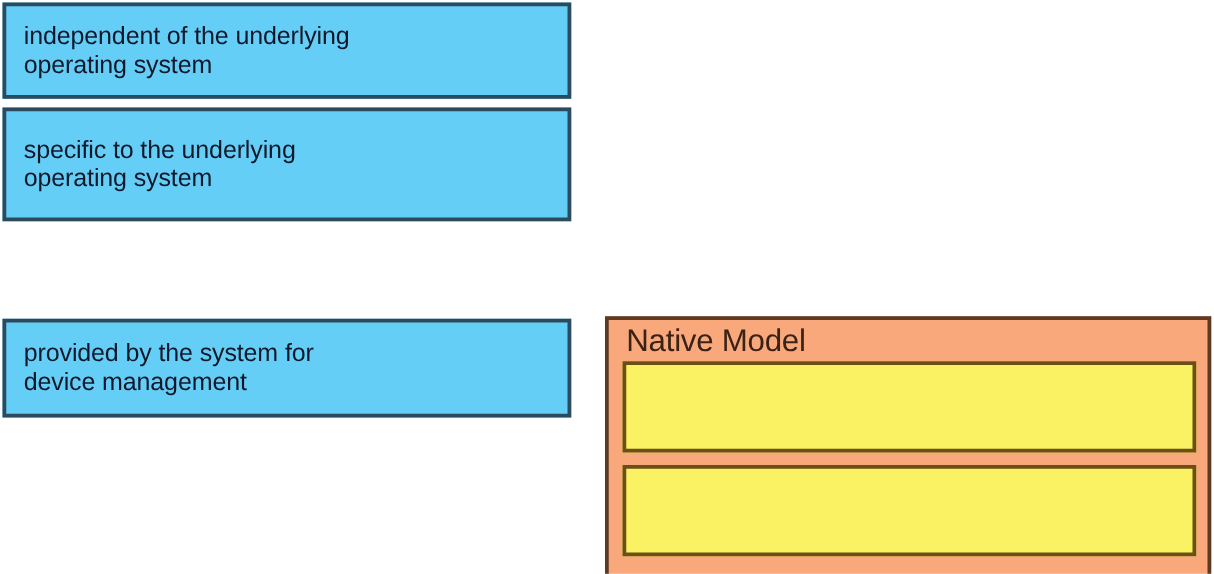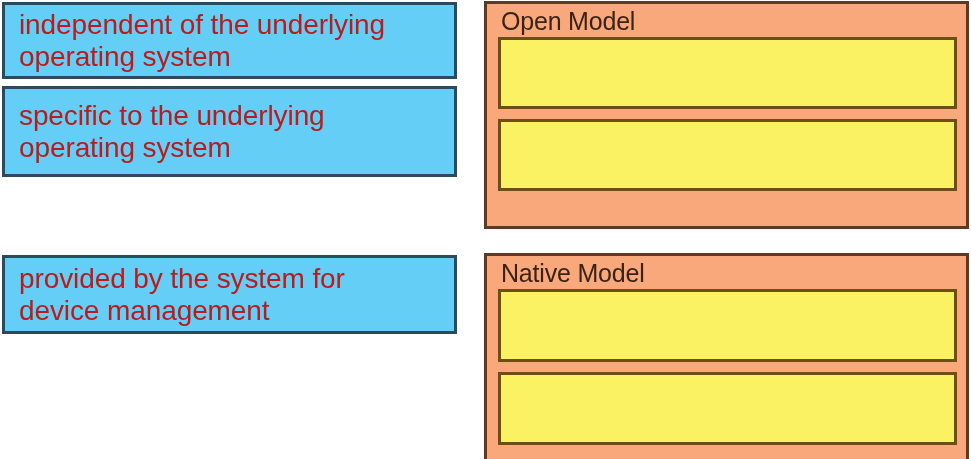--- a/index.html
+++ b/index.html
@@ -33,23 +33,23 @@
     left: 0;
     width: 455px;
     box-sizing: border-box;
     background: #65cef6;
     border: 3px solid #2c4a5e;
     display: flex;
     align-items: center;
     padding: 0 0 0 14px;
   }
   .source-item .label {
-    font-size: 28px;
+    font-size: 20px;
     line-height: 1.12;
-    color: #b91c1c;
+    color: #0f172a;
     letter-spacing: -0.1px;
     white-space: pre-line;
   }
   #src-0 { top: 0px;   height: 77px; }
   #src-1 { top: 84px;  height: 91px; }
   #src-2 { top: 171px; height: 74px; }
   #src-3 { top: 253px; height: 79px; }
 
   
   #target-area {
@@ -110,25 +110,20 @@
 
     <div class="source-item" id="src-3">
       <span class="label">provided by the system for
 device management</span>
     </div>
 
   </div>
 
   <div id="target-area">
 
-    <div class="target-group" id="grp-open">
-      <div class="group-title">Open Model</div>
-      <div class="drop-slot"></div>
-      <div class="drop-slot"></div>
-    </div>
 
     <div class="target-group" id="grp-native">
       <div class="group-title">Native Model</div>
       <div class="drop-slot"></div>
       <div class="drop-slot"></div>
     </div>
 
   </div>
 
 </div>

